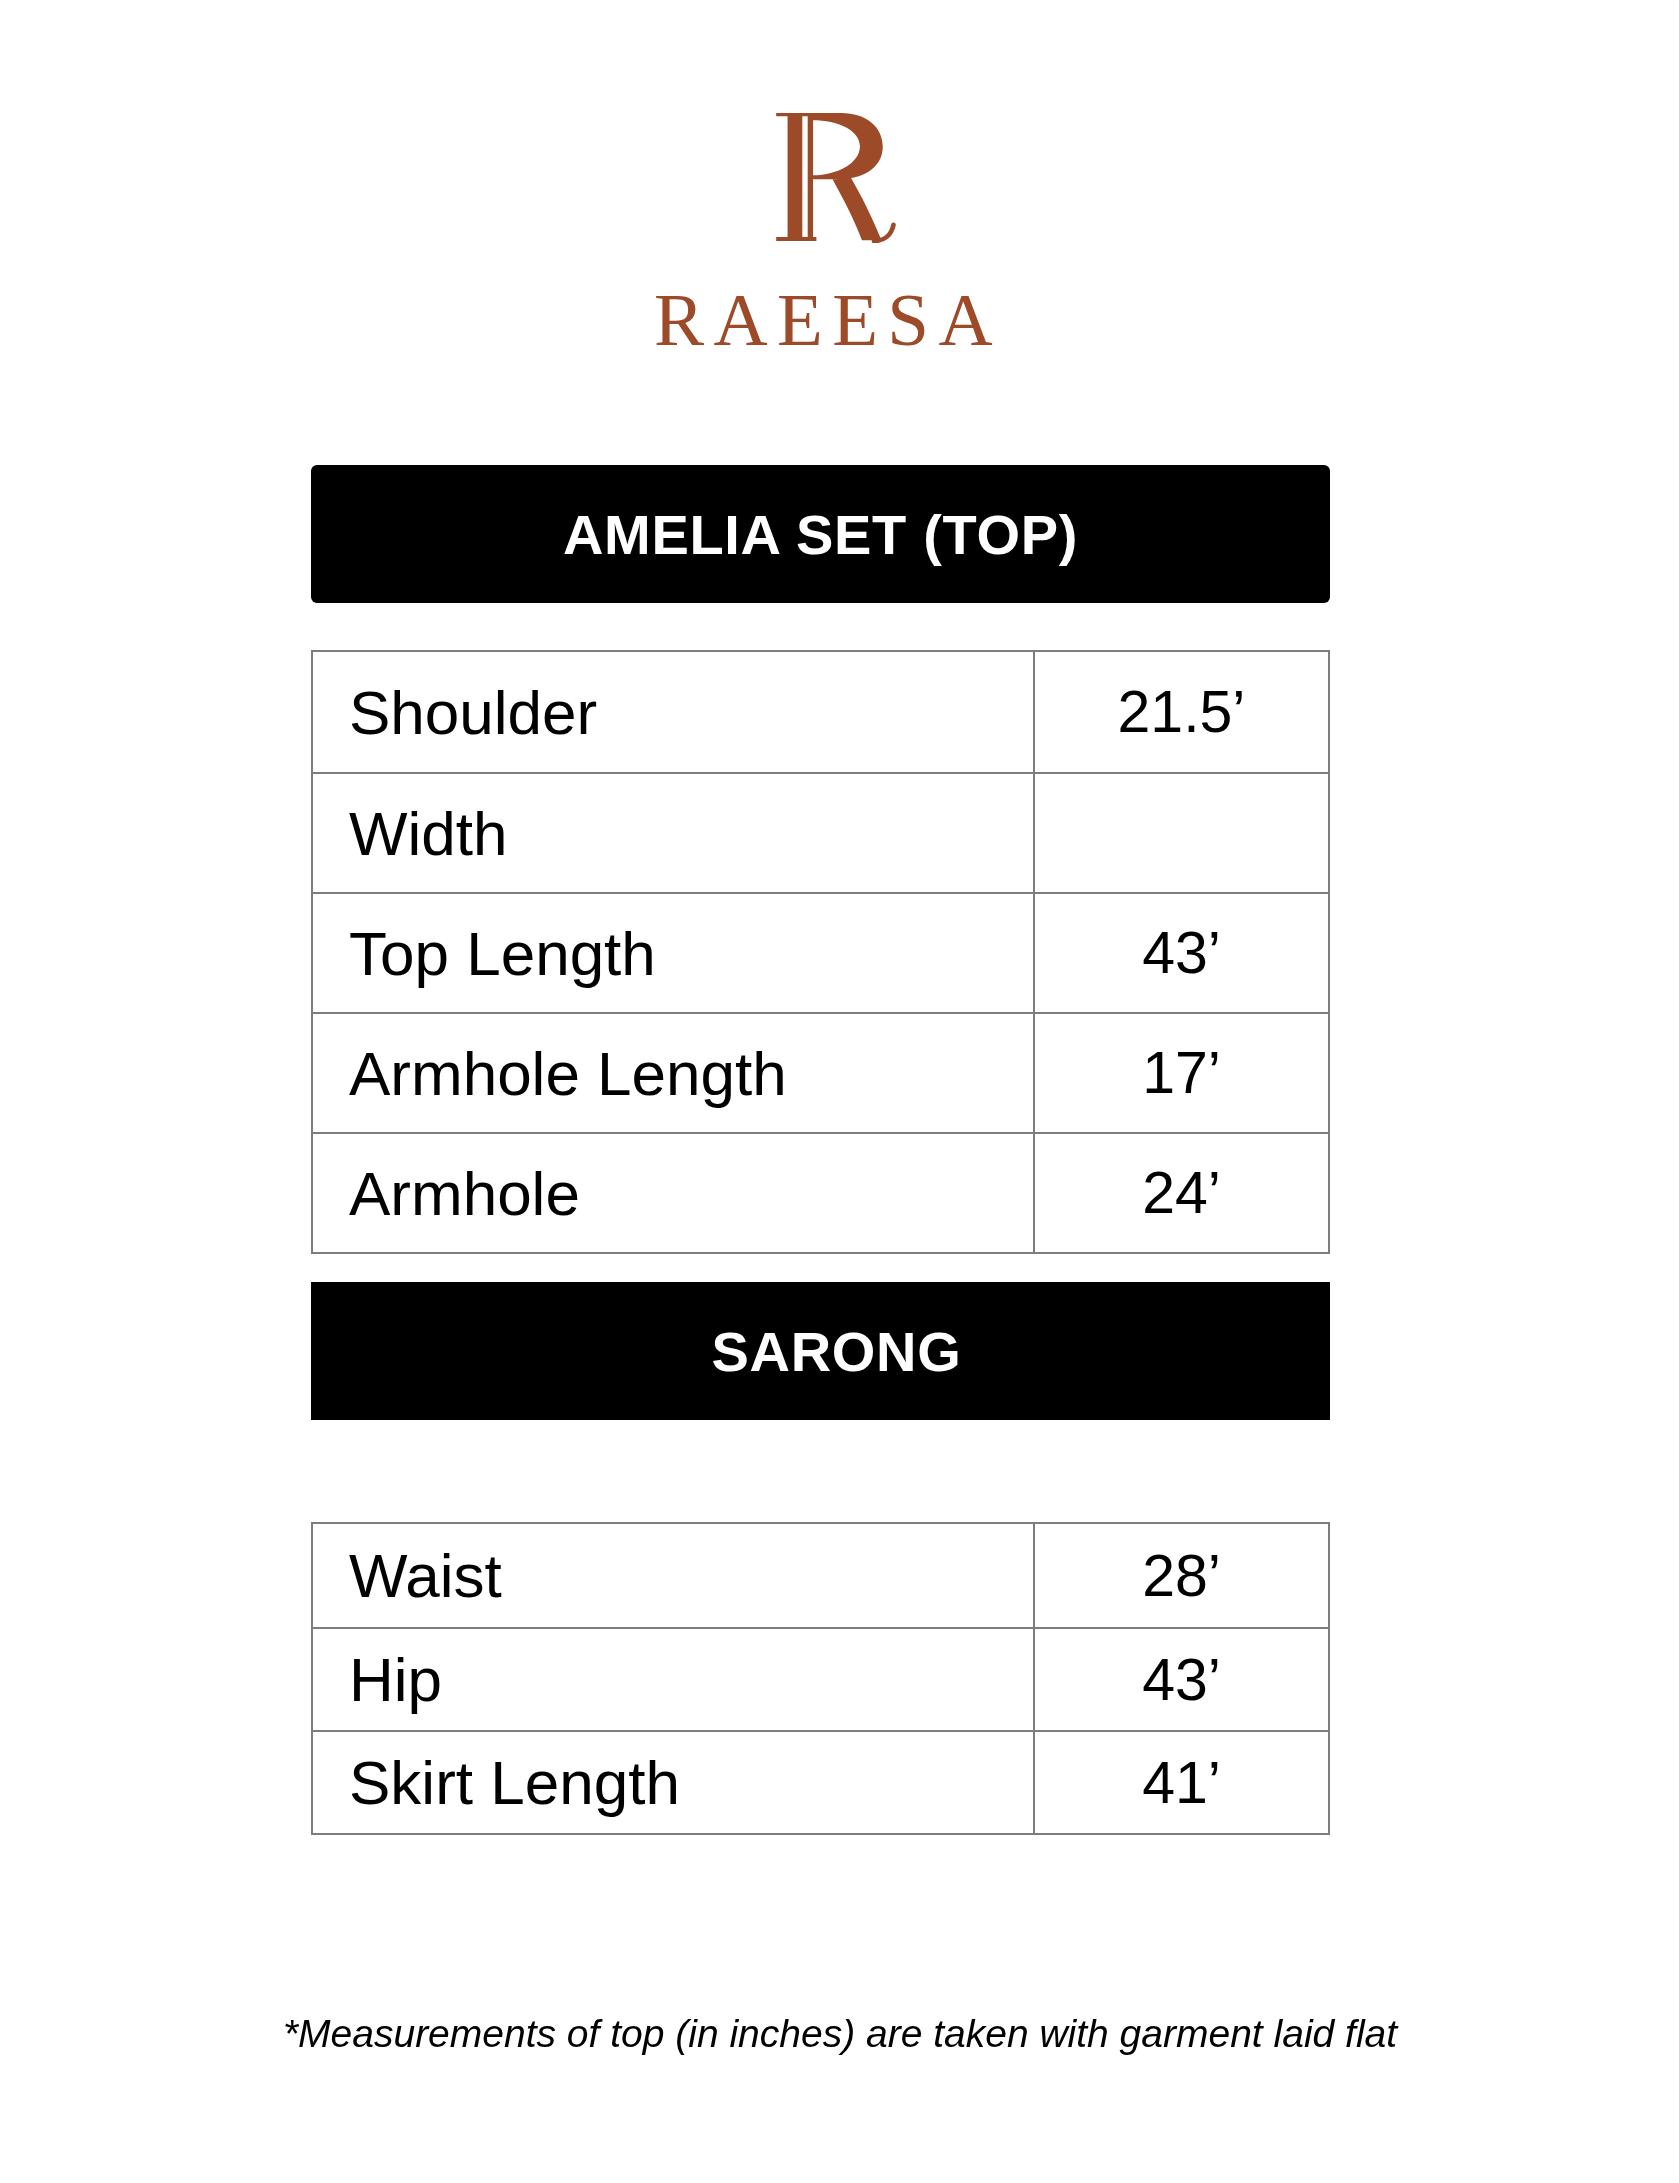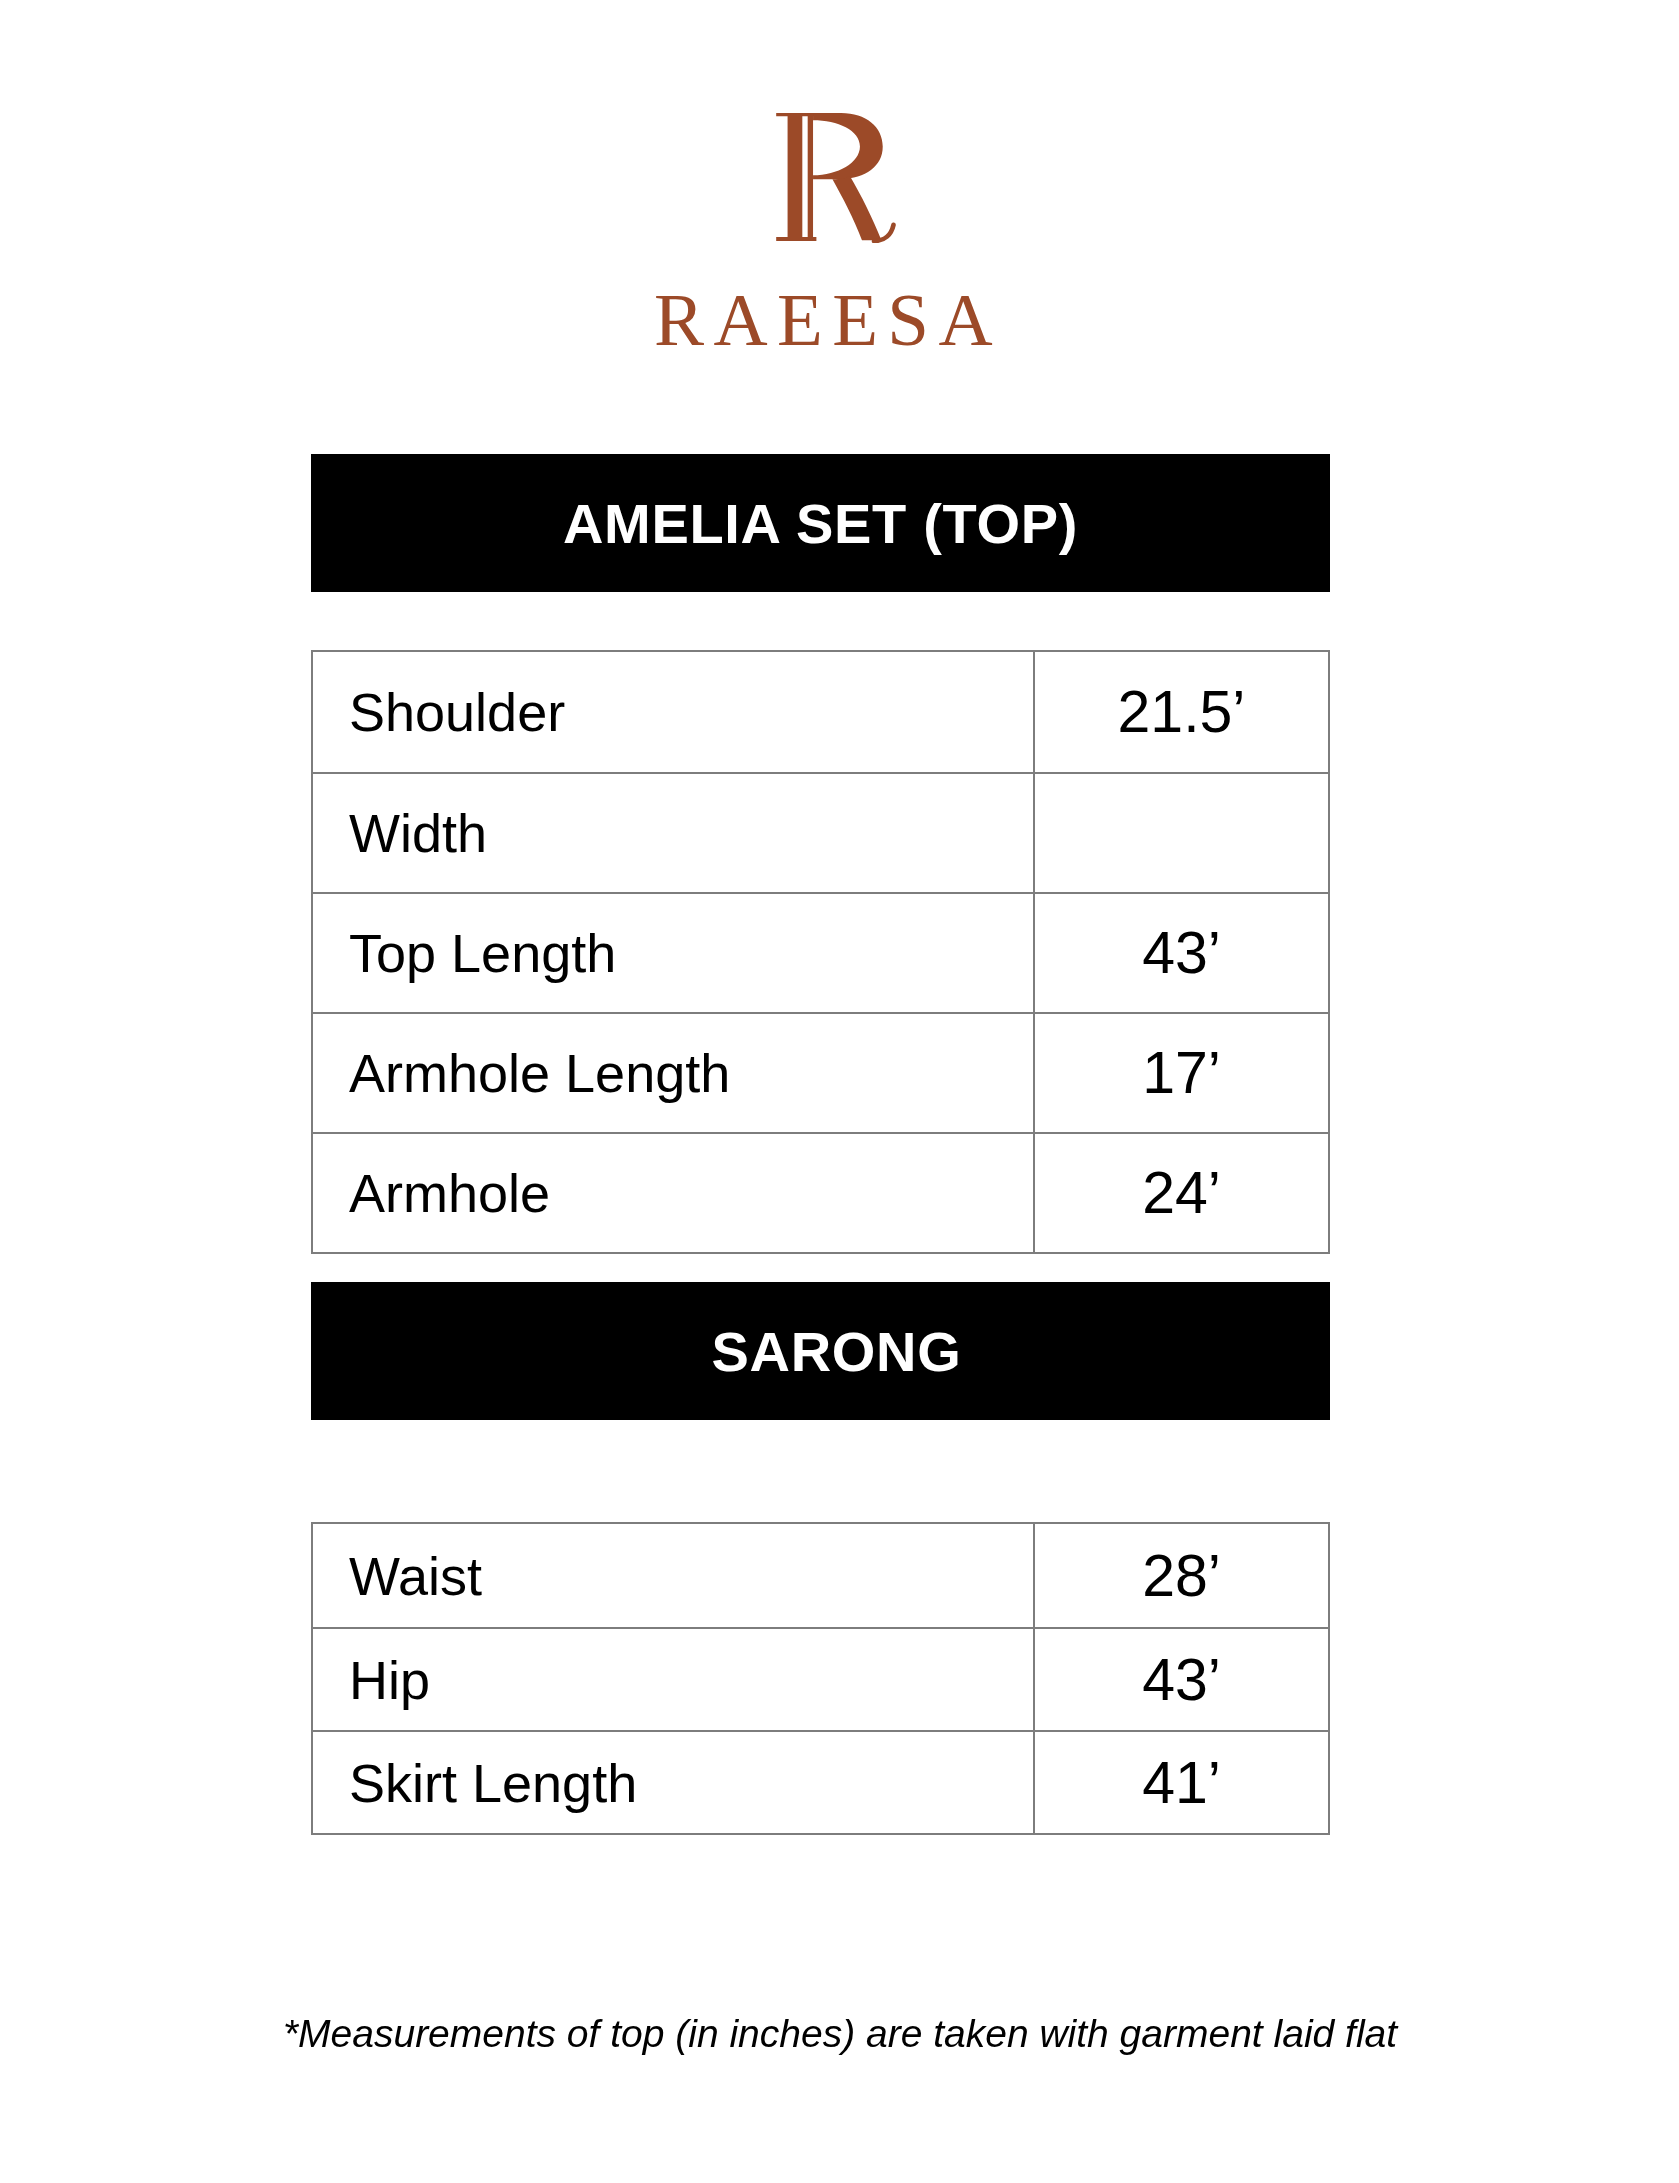--- a/index.html
+++ b/index.html
@@ -56,21 +56,21 @@
     background: var(--bar-bg);
     color: var(--bar-text);
     display: flex;
     align-items: center;
     justify-content: center;
     font-size: 56px;
     font-weight: 700;
     letter-spacing: 0.7px;
     white-space: nowrap;
   }
-  .bar-amelia { top: 454px; }
+  .bar-amelia { top: 465px; border-radius: 6px; }
   .bar-sarong { top: 1282px; padding-left: 32px; }
 
   
   .sizetable {
     position: absolute;
     left: 311px;
     width: 1019px;
     border: 2px solid var(--border);
     background: var(--page-bg);
   }
@@ -79,21 +79,21 @@
   .row { display: flex; }
   .row + .row { border-top: 2px solid var(--border); }
   .t-amelia .row { height: 120px; }
   .t-sarong .row { height: 103px; }
   .cell-label {
     width: 722px;
     border-right: 2px solid var(--border);
     display: flex;
     align-items: center;
     padding-left: 36px;
-    font-size: 54px;
+    font-size: 62px;
     color: var(--text);
     white-space: nowrap;
   }
   .cell-value {
     flex: 1;
     display: flex;
     align-items: center;
     justify-content: center;
     font-size: 59px;
     color: var(--text);

